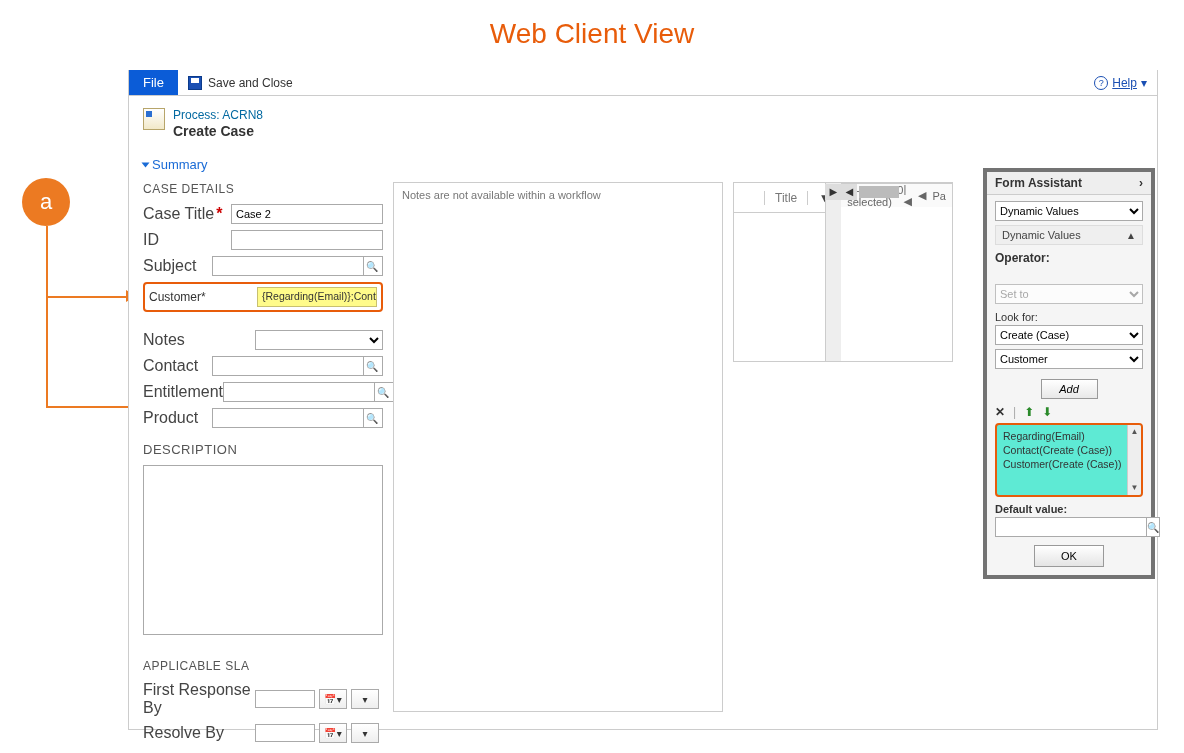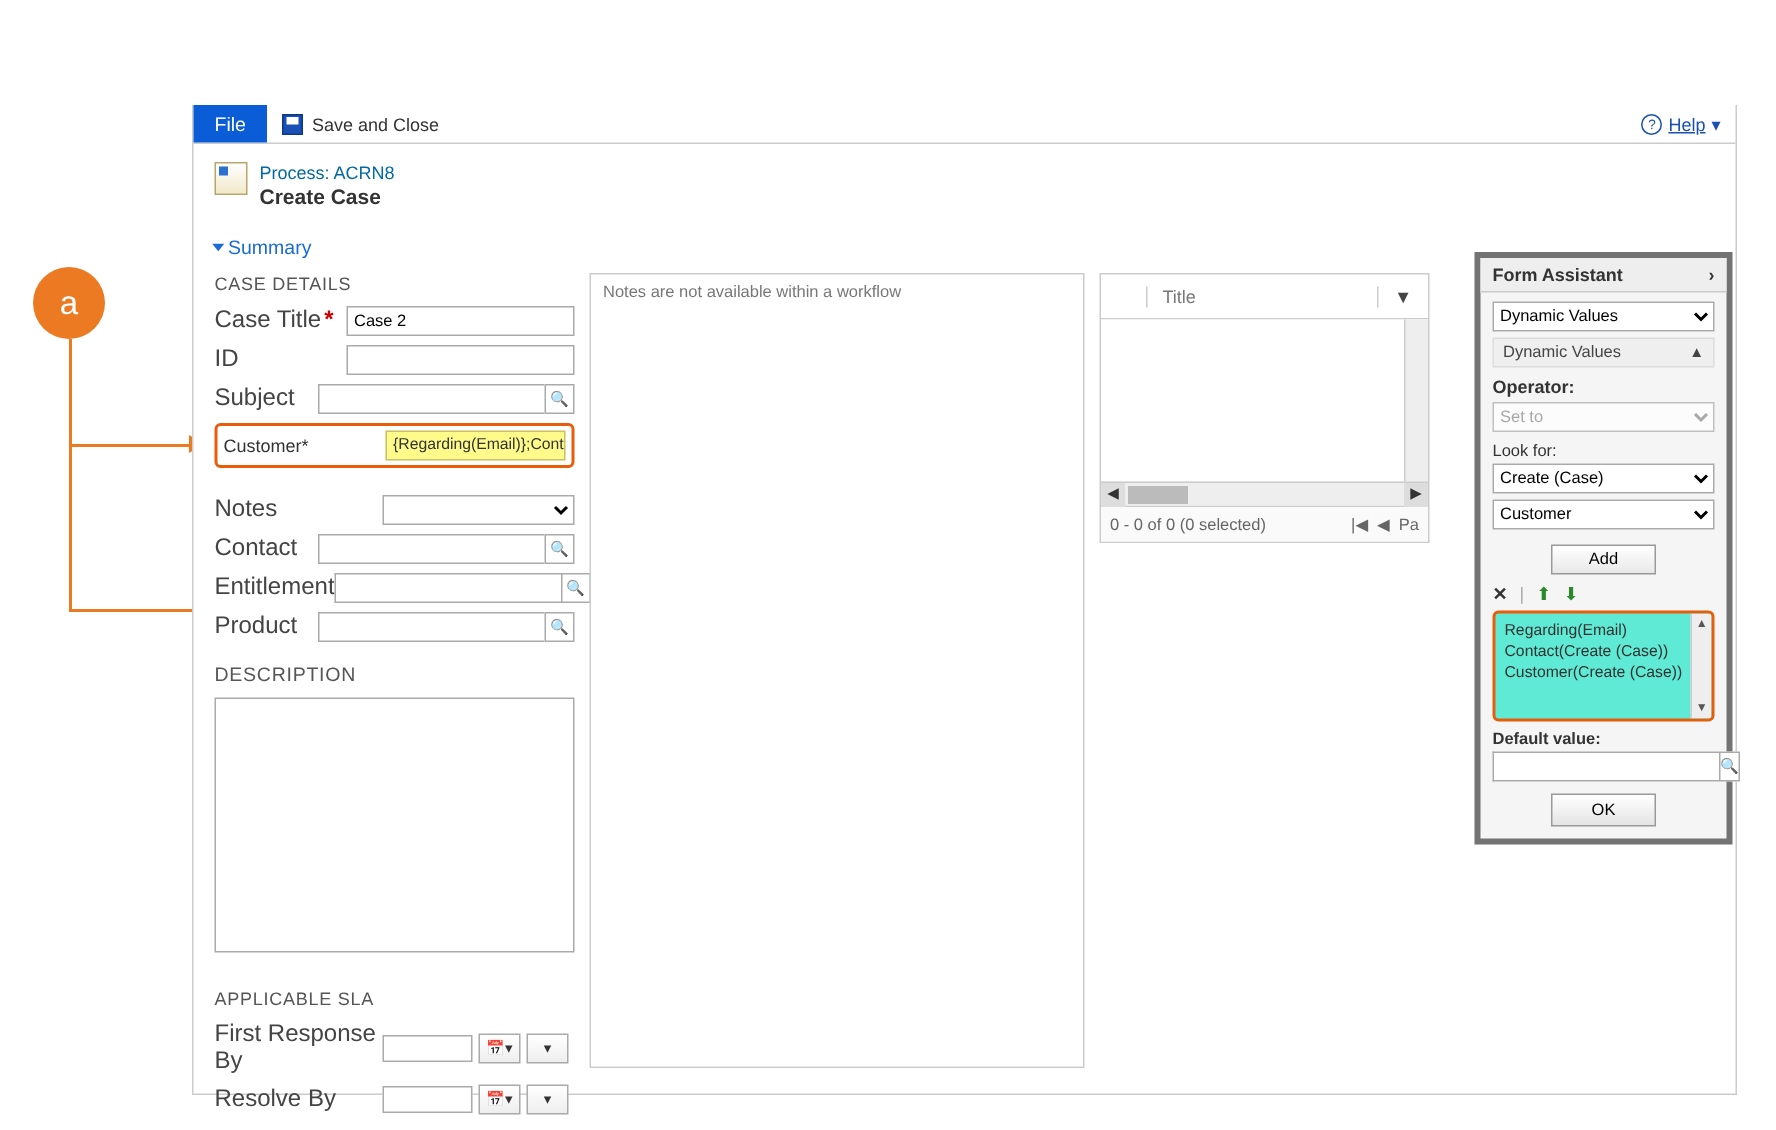--- a/index.html
+++ b/index.html
@@ -210,21 +210,21 @@
     margin-top:4px;
   }
   .col-mid .placeholder { color: #777; font-size: 11px; }
   
   .col-grid {
     width: 220px;
     border:1px solid #ccc;
     height:180px;
     margin-left:10px;
     margin-top:4px;
-    display:flex;flex-direction:column;
+    display:flex;
     position:relative;
   }
   .grid-h {
     display:flex;
     border-bottom:1px solid #ccc;
     height:30px;
     align-items:center;
   }
   .grid-h .th {
     flex:1; padding:0 10px; color:#777; border-left:1px solid #ccc;
@@ -272,26 +272,27 @@
   .fa-select {
     width:100%; height:20px; border:1px solid #aaa; background:#fff; font-size:11px; margin-bottom:4px;
   }
   .fa-sub {
     background:#efefef; padding:3px 6px; font-size:11px; color:#444;
     display:flex; justify-content:space-between; align-items:center;
     border:1px solid #ddd;
     margin-bottom:6px;
   }
   .fa-sub .tri { font-size:10px; }
-  .fa label.h { font-weight:600; font-size:12px; display:block; margin-bottom:3px; }
+  .fa label.h { font-weight:600; font-size:12px; display:block; margin-bottom:19px; }
   .fa label.l { font-size:11px; display:block; margin:3px 0 2px; color:#333; }
   .fa .addbtn {
-    display:block; width:70px; margin:6px auto 6px; height:20px;
+    display:block; width:57px; margin:6px auto 6px; height:20px;
     border:1px solid #999; background:linear-gradient(#fff,#e8e8e8);
     font-size:11px;
+    font-style:italic;
   }
   .fa .ops {
     display:flex; gap:8px; align-items:center; margin:4px 0;
   }
   .fa .ops .x { color:#333; font-weight:bold; cursor:pointer;}
   .fa .ops .aup, .fa .ops .adown { color:#2a8a2a; font-size:12px; }
   .fa .listbox {
     border:2px solid #e85c0a;
     background:#5eead4;
     border-radius:4px;
@@ -338,20 +339,21 @@
     border-top:6px solid transparent;
     border-bottom:6px solid transparent;
     border-left:10px solid #ec7a22;
   }
   .underline { text-decoration: underline; }
 </style>
 </head>
 <body>
 
 <div class="page">
+  <div class="title-top">Web Client View</div>
 
   <div class="badge">a</div>
   <div class="arrow-v" style="left:46px; top:226px; height:70px;"></div>
   <div class="arrow-line" style="left:46px; top:296px; width:82px;"></div>
   <div class="arrow-head" style="left:126px; top:290px;"></div>
   <div class="arrow-v" style="left:46px; top:296px; height:110px;"></div>
   <div class="arrow-line" style="left:46px; top:406px; width:940px;"></div>
   <div class="arrow-head" style="left:984px; top:400px;"></div>
 
   <div class="window">

